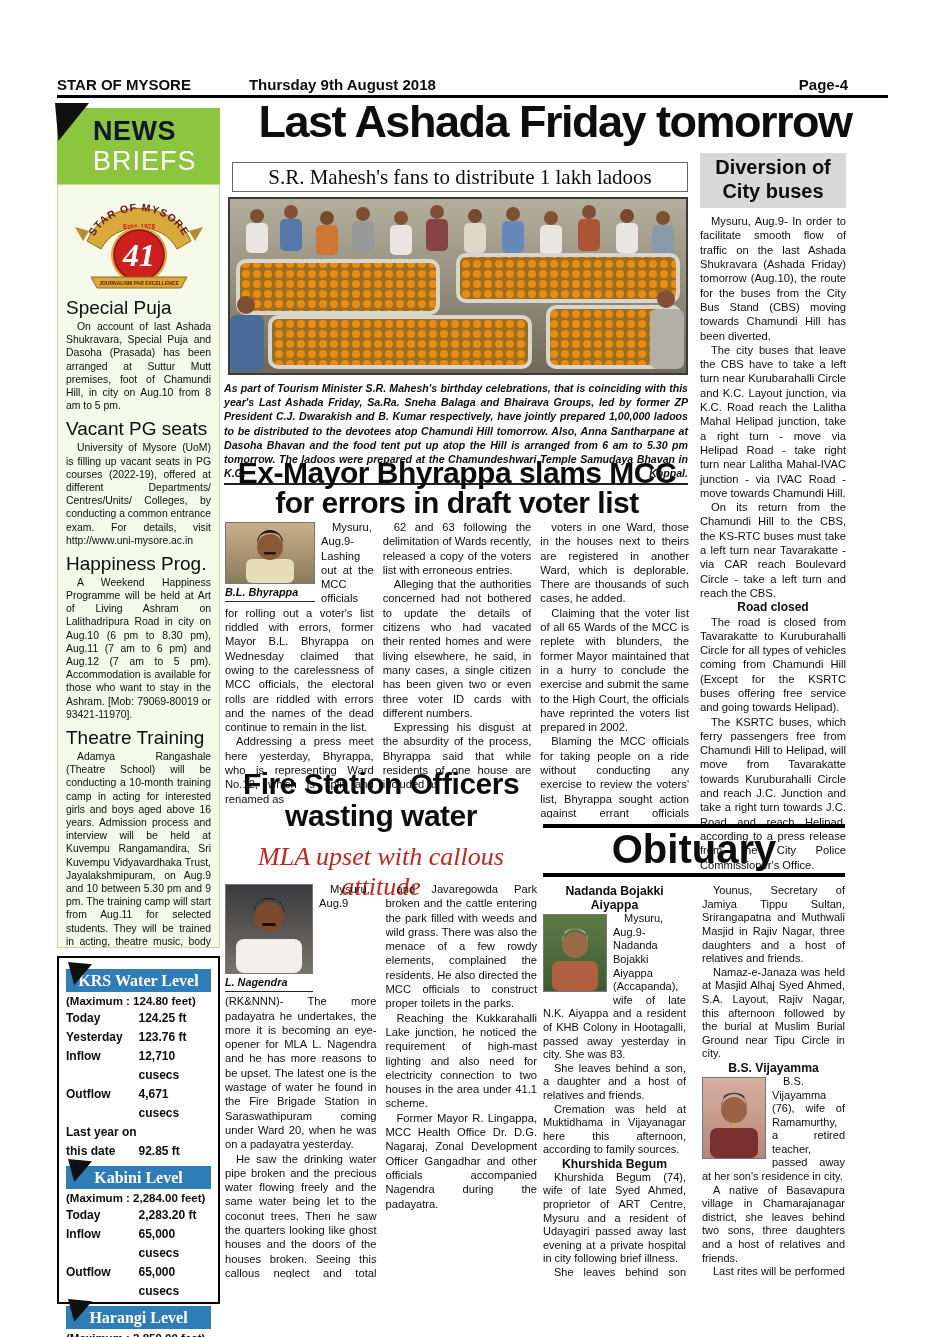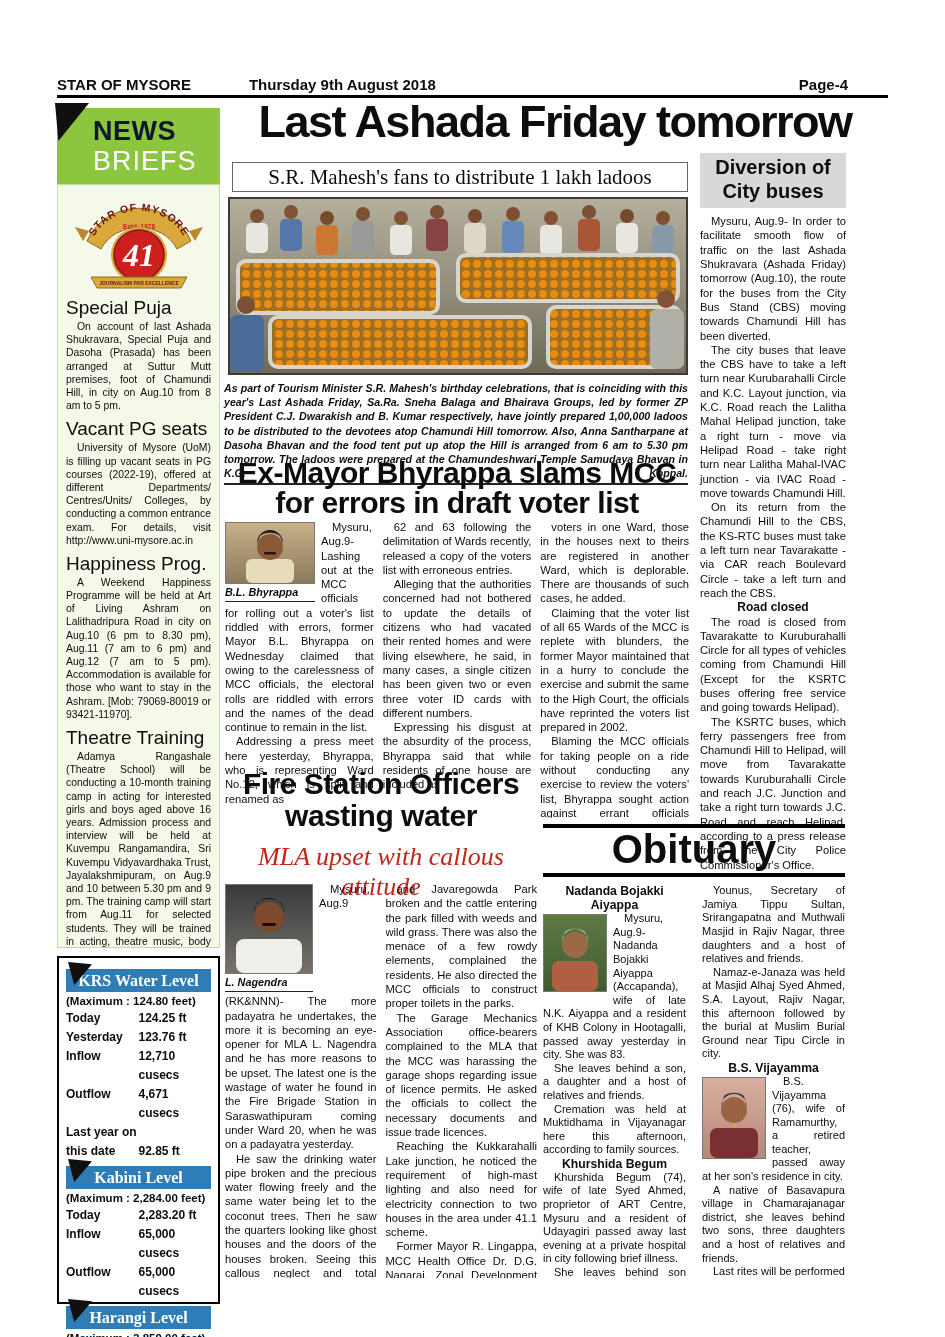--- a/index.html
+++ b/index.html
@@ -329,21 +329,20 @@
           </svg>
           <span class="ph-cap">L. Nagendra</span>
         </span>
         <span>Mysuru, Aug.9 (RK&amp;NNN)- The more padayatra he undertakes, the more it is becoming an eye-opener for MLA L. Nagendra and he has more reasons to be upset. The latest one is the wastage of water he found in the Fire Brigade Station in Saraswathipuram coming under Ward 20, when he was on a padayatra yesterday.</span>
       </p>
       <p>He saw the drinking water pipe broken and the precious water flowing freely and the same water being let to the coconut trees. Then he saw the quarters looking like ghost houses and the doors of the houses broken. Seeing this callous neglect and total indifference shown by the officials of the Fire Department, he took them to task.</p>
 
     </div>
     <div class="col">
       <p>and Javaregowda Park broken and the cattle entering the park filled with weeds and wild grass. There was also the menace of a few rowdy elements, complained the residents. He also directed the MCC officials to construct proper toilets in the parks.</p>
-      <p>The Garage Mechanics Association office-bearers complained to the MLA that the MCC was harassing the garage shops regarding issue of licence permits. He asked the officials to collect the necessary documents and issue trade licences.</p>
       <p>Reaching the Kukkarahalli Lake junction, he noticed the requirement of high-mast lighting and also need for electricity connection to two houses in the area under 41.1 scheme.</p>
       <p>Former Mayor R. Lingappa, MCC Health Office Dr. D.G. Nagaraj, Zonal Development Officer Gangadhar and other officials accompanied Nagendra during the padayatra.</p>
     </div>
   </div>
 
   <div class="abs div-col body-text">
     <div class="div-title">Diversion of City buses</div>
     <div class="div-body">
       <p>Mysuru, Aug.9- In order to facilitate smooth flow of traffic on the last Ashada Shukravara (Ashada Friday) tomorrow (Aug.10), the route for the buses from the City Bus Stand (CBS) moving towards Chamundi Hill has been diverted.</p>
       <p>The city buses that leave the CBS have to take a left turn near Kurubarahalli Circle and K.C. Layout junction, via K.C. Road reach the Lalitha Mahal Helipad junction, take a right turn - move via Helipad Road - take right turn near Lalitha Mahal-IVAC junction - via IVAC Road - move towards Chamundi Hill.</p>

